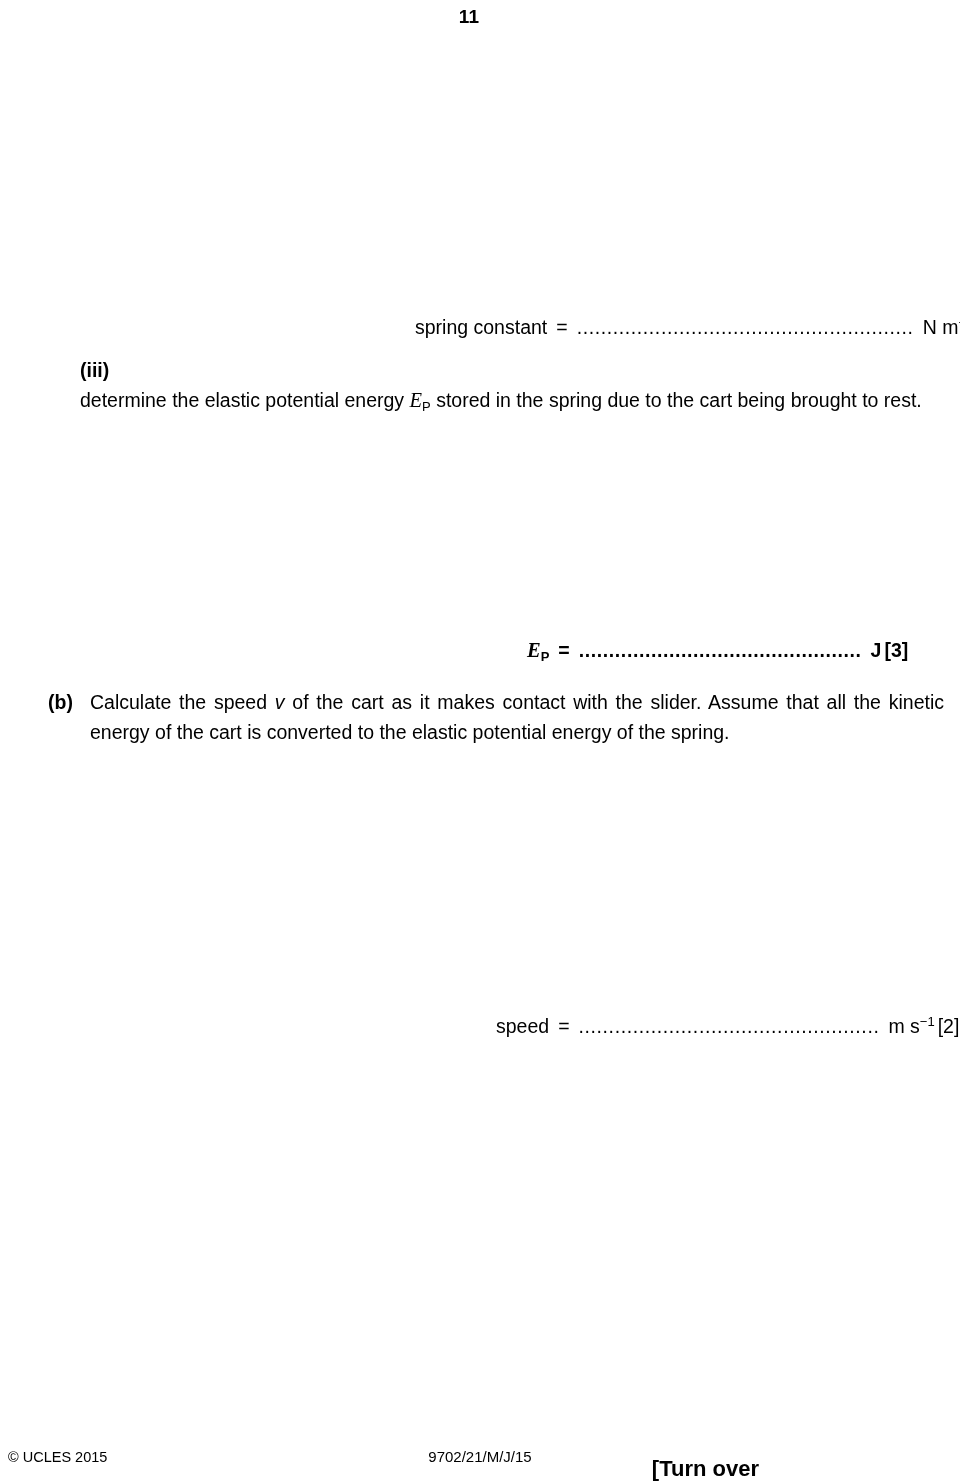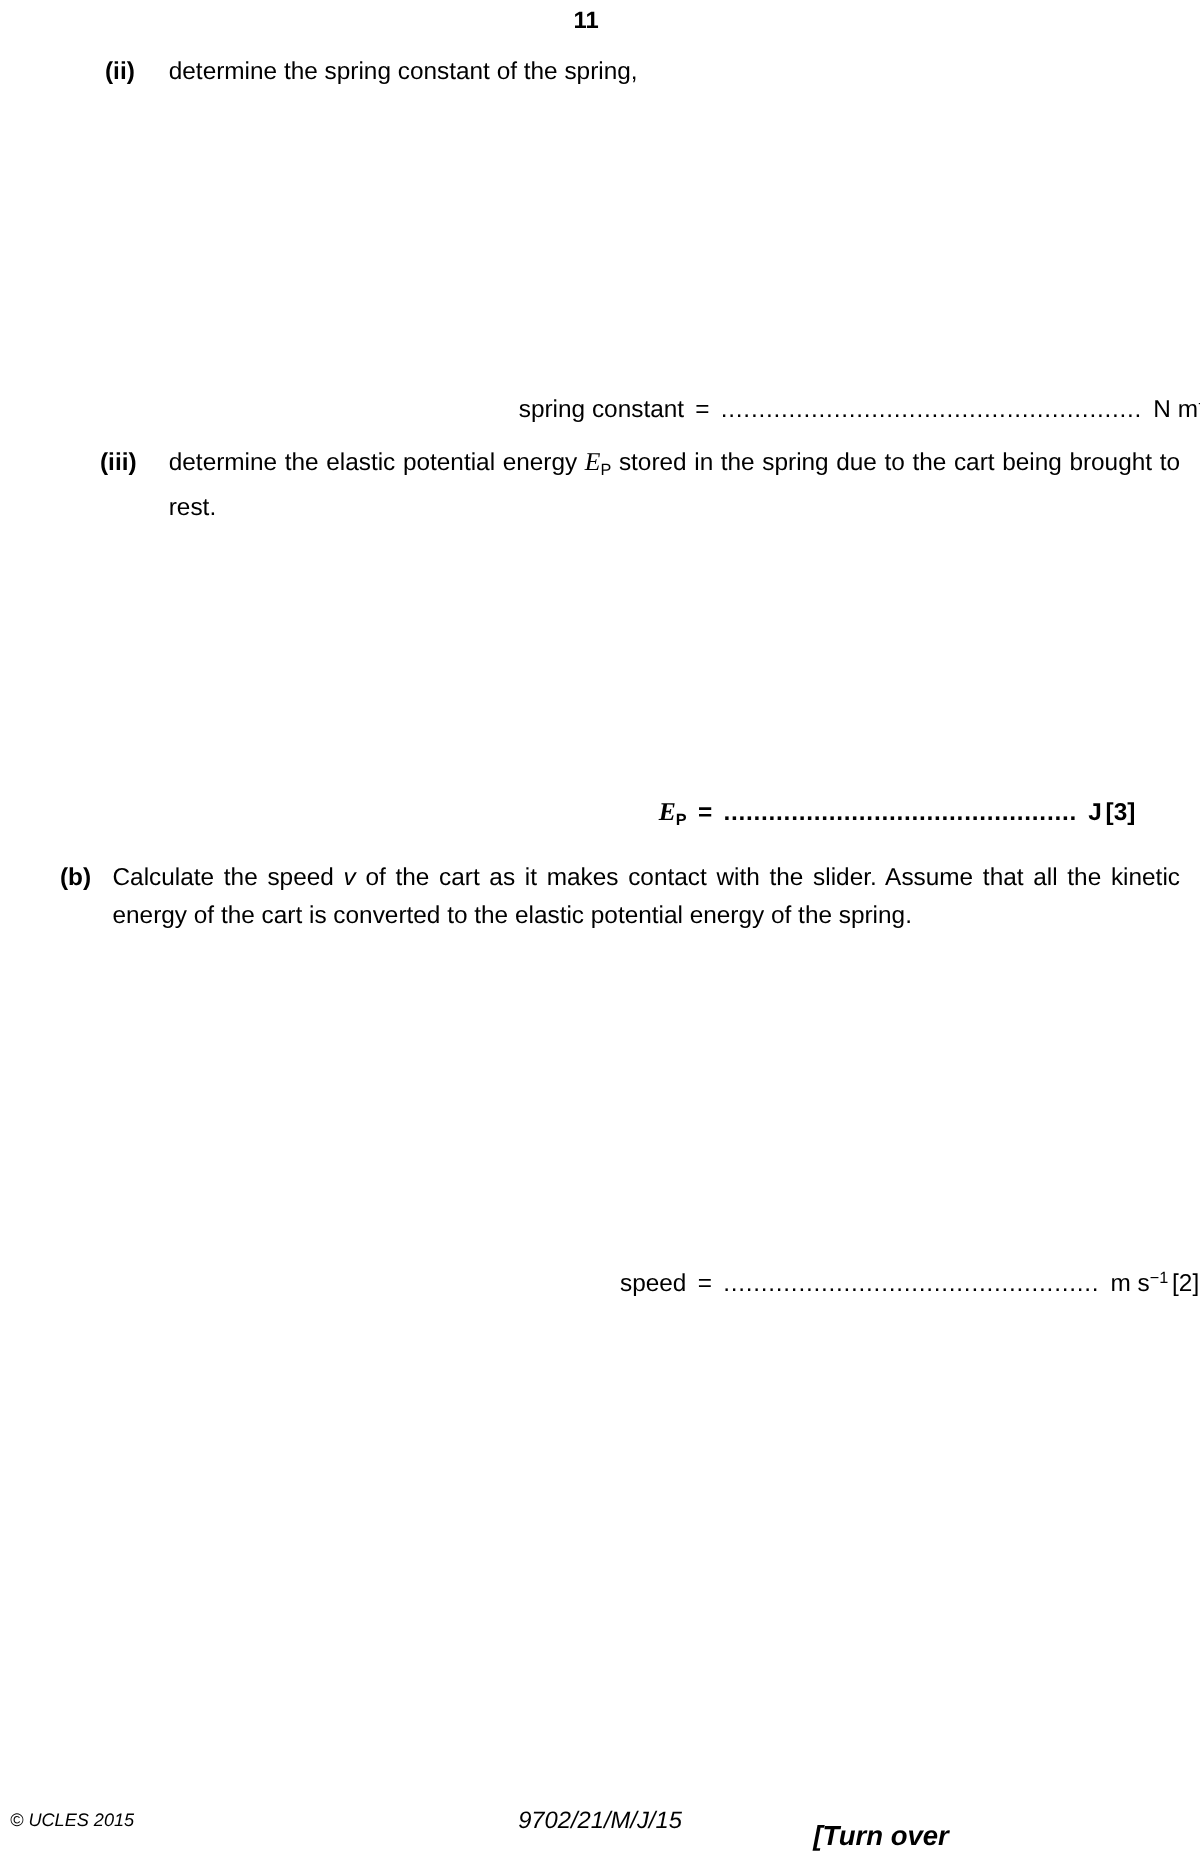--- a/index.html
+++ b/index.html
@@ -52,21 +52,21 @@
     line-height: 30px;
     text-align: justify;
     text-justify: inter-word;
     flex: 1 1 auto;
   }
   .q-body.nojustify { text-align: left; }
 
   
   #block-ii  { top: 42px;  left: 84px;  width: 860px; }
   #block-ii .q-label  { width: 51px; }
-  #block-iii { top: 355px; left: 80px; width: 864px; }
+  #block-iii { top: 355px; left: 80px; width: 864px; flex-direction: column; }
   #block-iii .q-label { width: 55px; }
   #block-b   { top: 687px; left: 48px; width: 896px; }
   #block-b .q-label   { width: 42px; }
 
   
   .mathvar {
     font-style: italic;
     font-family: "Liberation Serif", serif;
     font-size: 20.5px;
     margin-top: 44px;
@@ -108,58 +108,53 @@
   #ans-ep     { top: 637px; left: 527px; font-weight: bold; }
   #ans-speed  { top: 1009px; left: 496px; }
 
   
   .footer {
     position: absolute;
     bottom: 12px;
     left: 0;
     width: 776px;
     height: 24px;
-    font-style: italic;
   }
   .footer-left {
     position: absolute;
     left: 8px;
     top: 0;
     font-size: 14.5px;
     line-height: 24px;
   }
   .footer-center {
     position: absolute;
     left: 0;
     top: 0;
     width: 960px;
     text-align: center;
-    font-size: 19px;
+    font-size: 15px;
     line-height: 24px;
   }
   .footer-right {
     position: absolute;
     right: 17px;
     top: 12px;
     font-size: 22px;
     font-weight: bold;
     line-height: 24px;
   }
 </style>
 </head>
 <body>
 
 <div class="page">
 
   <div class="page-number">11</div>
 
-  <div class="q-block" id="block-ii">
-    <div class="q-label">(ii)</div>
-    <div class="q-body nojustify"><span>determine the spring constant of the spring,</span></div>
-  </div>
 
   <div class="answer-line" id="ans-spring">
     <span class="label">spring constant</span><span class="gap-eq"></span><span>=</span><span class="gap-eq"></span><span class="dots">........................................................</span><span class="gap-eq"></span><span class="units">N m</span><span class="sup">−1</span><span class="thinsp"></span>
   </div>
 
   <div class="q-block" id="block-iii">
     <div class="q-label">(iii)</div>
     <div class="q-body"><span>determine the elastic potential energy </span><span class="mathvar"><span>E</span><span class="sub">P</span></span><span> stored in the spring due to the cart being brought to rest.</span></div>
   </div>
 

